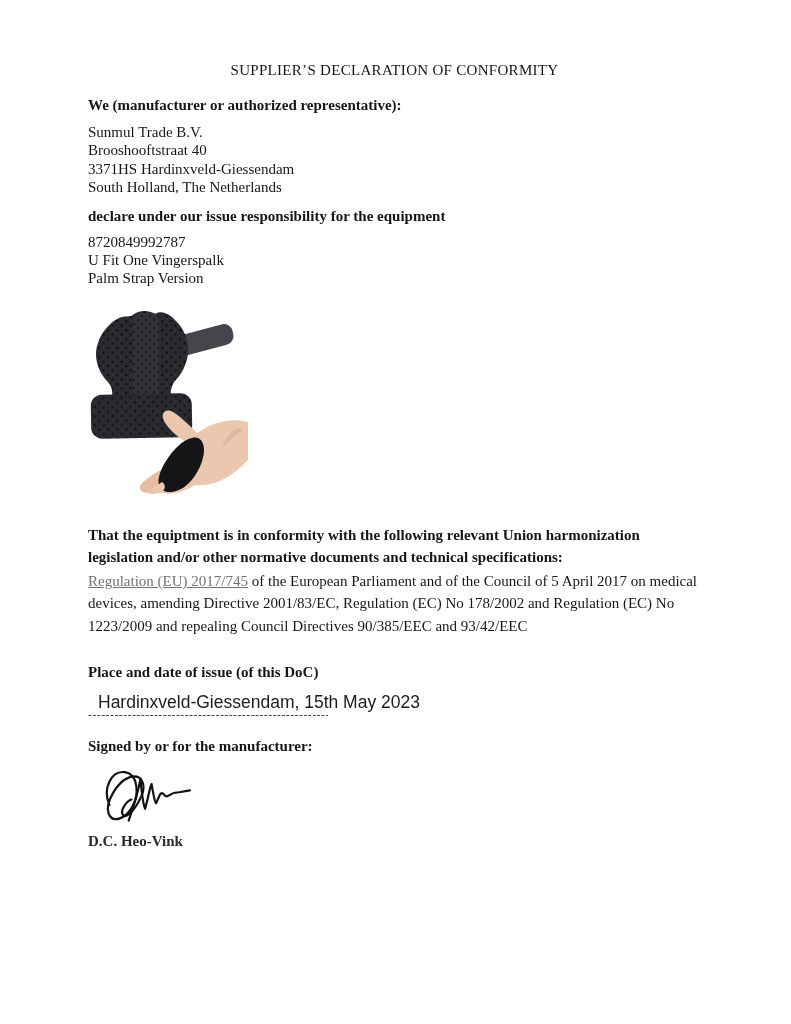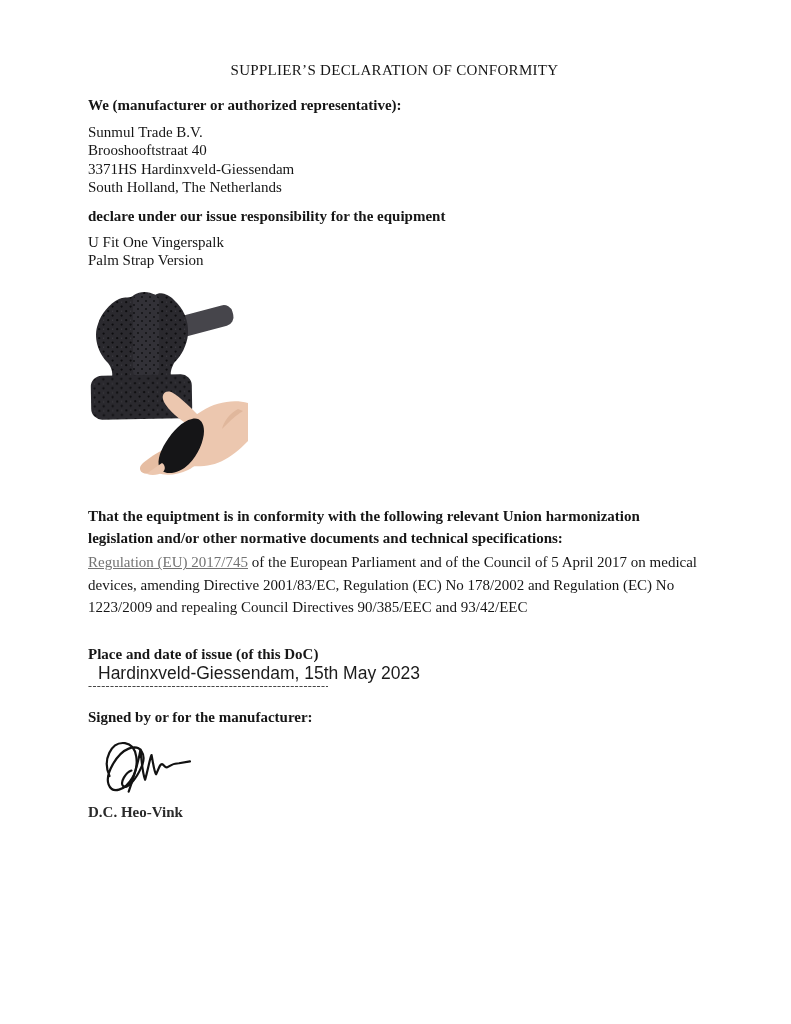--- a/index.html
+++ b/index.html
@@ -30,21 +30,21 @@
   }
   .we-heading { margin-bottom: 9px; }
   .address-block { margin: 0 0 10px 0; }
   .address-block div, .equipment-block div { line-height: 18.4px; }
   .declare-heading { margin-bottom: 8px; }
   .equipment-block { margin: 0 0 22px 0; }
   .product-image { width: 160px; height: 186px; margin: 0 0 24px 0; }
   .conformity-heading { line-height: 22px; margin-bottom: 2px; }
   .regulation-para { line-height: 22.5px; margin: 0; }
   .reg-link { color: #737373; text-decoration: underline; cursor: pointer; }
-  .place-heading { margin-top: 26px; }
+  .place-heading { margin-top: 26px; margin-bottom: 11px; }
   .date-line {
     font-family: "Liberation Sans", sans-serif;
     font-size: 17.5px;
     color: #1c1c1c;
     padding-left: 10px;
     line-height: 20px;
   }
   .dash-line {
     font-size: 12px;
     color: #3c3c3c;
@@ -71,20 +71,21 @@
   <div class="address-block">
     <div>Sunmul Trade B.V.</div>
     <div>Brooshooftstraat 40</div>
     <div>3371HS Hardinxveld-Giessendam</div>
     <div>South Holland, The Netherlands</div>
   </div>
 
   <p class="heading declare-heading">declare under our issue responsibility for the equipment</p>
 
   <div class="equipment-block">
+    <div>8720849992787</div>
     <div>U Fit One Vingerspalk</div>
     <div>Palm Strap Version</div>
   </div>
 
   <svg class="product-image" viewBox="0 0 160 186" role="img" aria-label="U Fit One finger splint product photo, shown alone and worn on a hand">
     <defs>
       <pattern id="perf" width="9" height="9" patternUnits="userSpaceOnUse">
         <rect width="9" height="9" fill="#2a292e"></rect>
         <circle cx="2.2" cy="2.2" r="1.15" fill="#0d0d0f"></circle>
         <circle cx="6.6" cy="6.6" r="1.15" fill="#0d0d0f"></circle>

